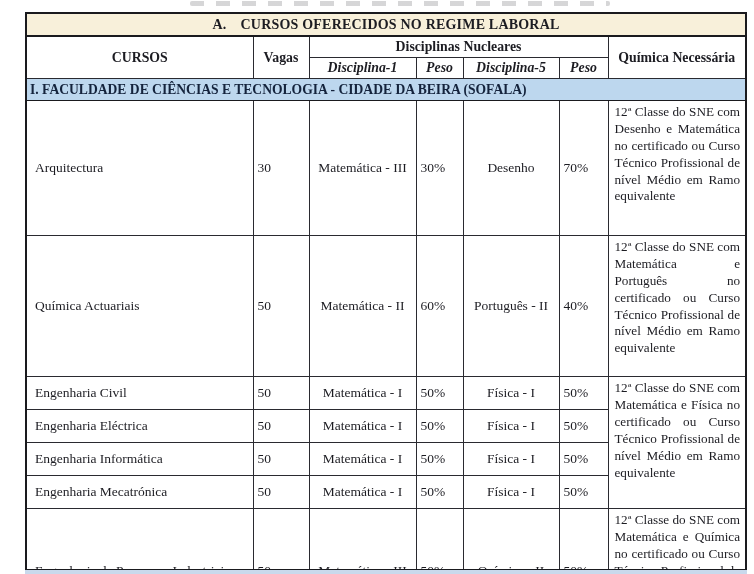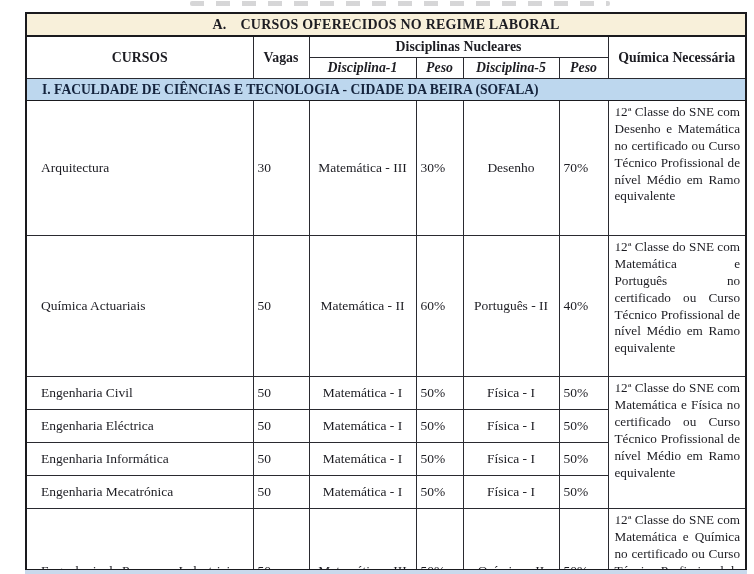--- a/index.html
+++ b/index.html
@@ -50,37 +50,36 @@
   .hdr { font-weight: bold; text-align: center; font-size: 13.8px; }
   tr.hrow1 { height: 20px; }
   tr.hrow2 { height: 20px; font-style: italic; }
 
   .faculty {
     height: 22px;
     font-weight: bold;
     font-size: 13.6px;
     color: #14233c;
     text-align: left;
-    padding-left: 15px;
+    padding-left: 3px;
     border-top: 1.5px solid #1a1a1e;
     border-bottom: 1.5px solid #1a1a1e;
     white-space: nowrap;
   }
 
-  td.curso   { text-align: left; padding-left: 14px; margin-left: 26px; }
+  td.curso   { text-align: left; padding-left: 8px; margin-left: 26px; }
   td.vagas   { }
   td.disc    { text-align: center; }
   td.peso    { text-align: left; }
   td.form {
     text-align: justify;
     vertical-align: top;
     font-size: 13.2px;
     line-height: 1.28;
     padding: 3px 5px 2px 6px;
-    border-radius: 27px;
   }
   td.form::after { content: ""; display: inline-block; width: 100%; }
 
   tr.r-tall1 { height: 135px; }
   tr.r-tall2 { height: 105px; }
   tr.r-short { height: 33px; }
   tr.r-tall3 { height: 100px; }
 
   
   .bottom-strip {

